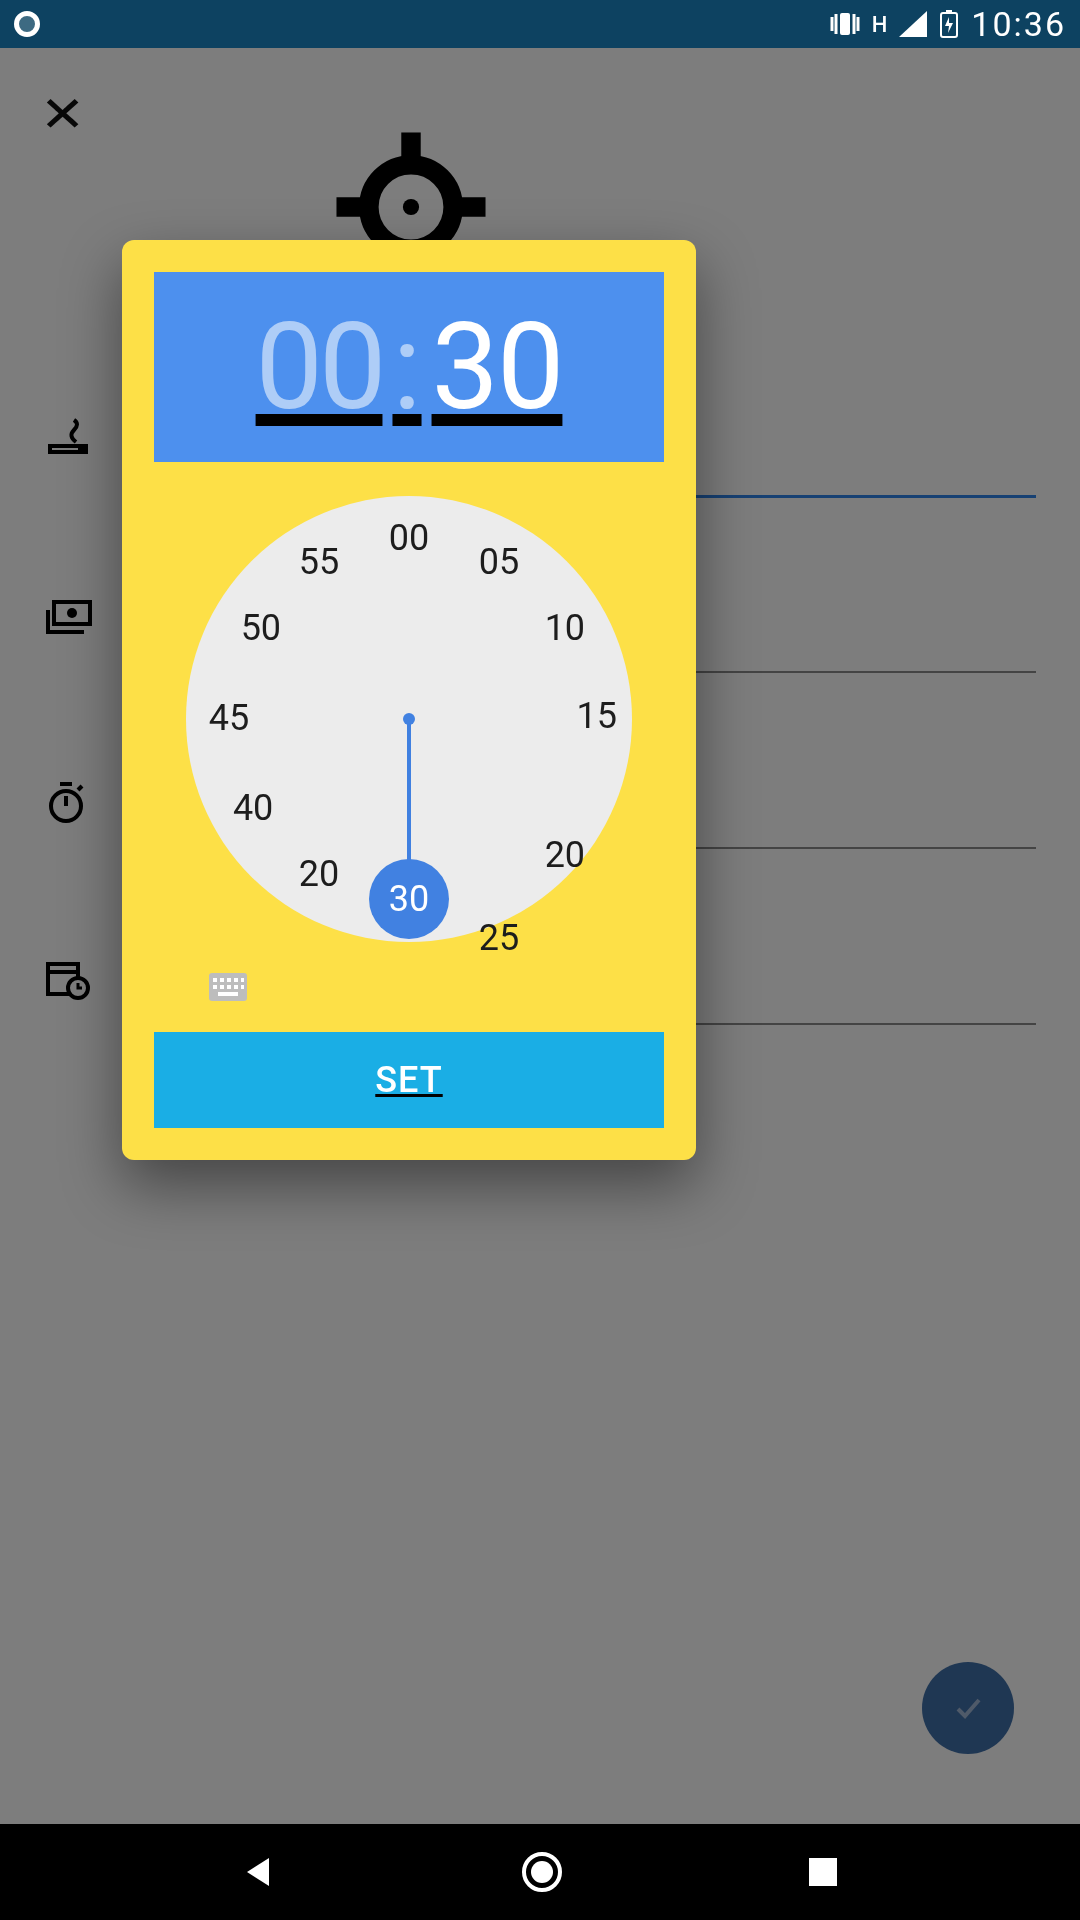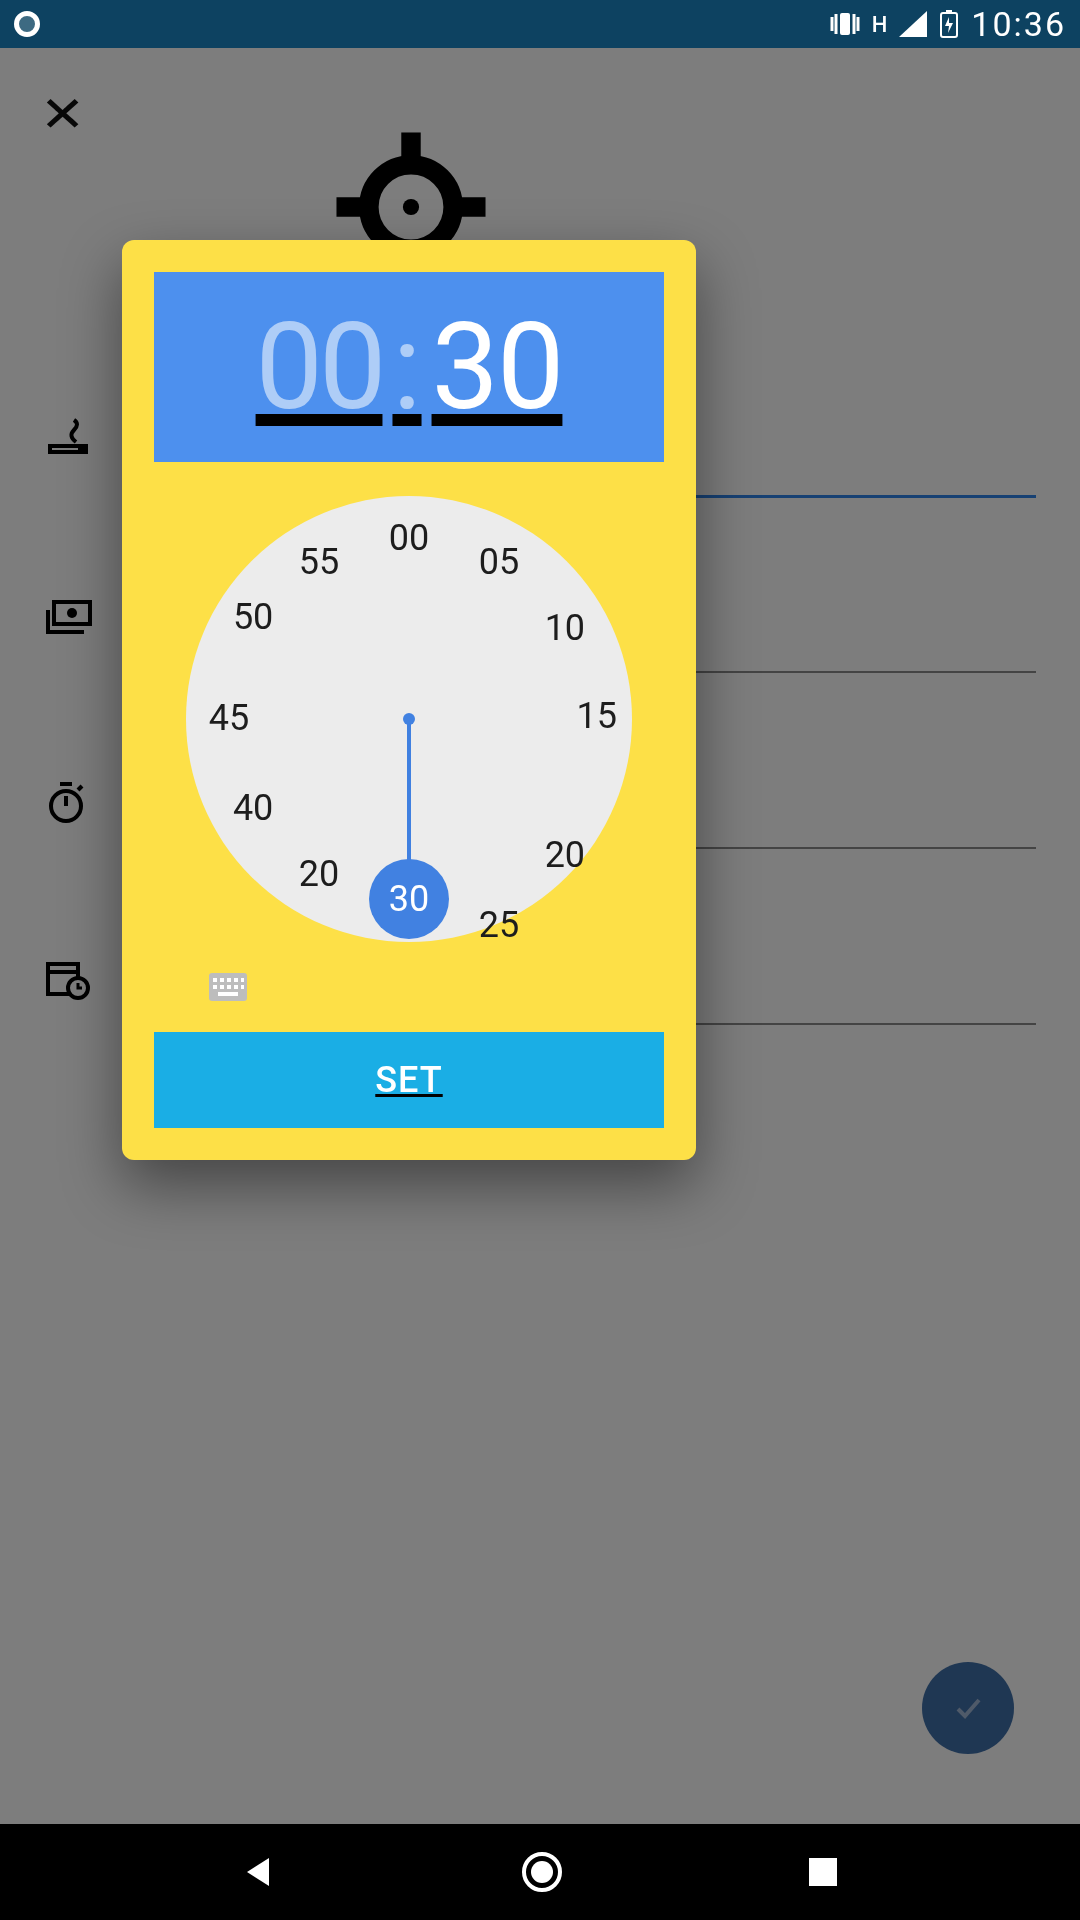--- a/index.html
+++ b/index.html
@@ -328,25 +328,25 @@
     <div class="clock-center"></div>
     <div class="clock-knob" id="clock-knob" style="left: 223px; top: 403px;">
       <span data-bind="dialog.selected_minute">30</span>
     </div>
 
   <span class="clock-label" data-bind="dialog.clock_face.0.label" style="left: 223px; top: 43px;">00</span>
       <span class="clock-label" data-bind="dialog.clock_face.1.label" style="left: 313px; top: 67.1154px; text-align: center;">05</span>
       <span class="clock-label" data-bind="dialog.clock_face.2.label" style="left: 378.885px; top: 133px;">10</span>
       <span class="clock-label" data-bind="dialog.clock_face.3.label" style="left: 403px; top: 221px; text-align: right;">15</span>
       <span class="clock-label" data-bind="dialog.clock_face.4.label" style="left: 378.885px; top: 313px; margin-top: 25px;">20</span>
-      <span class="clock-label" data-bind="dialog.clock_face.5.label" style="left: 313px; top: 384px; margin-top: 24px;">25</span>
+      <span class="clock-label" data-bind="dialog.clock_face.5.label" style="left: 313px; top: 397px; margin-top: 24px;">25</span>
       <span class="clock-label" data-bind="dialog.clock_face.7.label" style="left: 133px; top: 378.885px;">20</span>
       <span class="clock-label" data-bind="dialog.clock_face.8.label" style="left: 67.1154px; top: 313px;">40</span>
       <span class="clock-label" data-bind="dialog.clock_face.9.label" style="left: 43px; top: 223px;">45</span>
-      <span class="clock-label" data-bind="dialog.clock_face.10.label" style="left: 67.1154px; top: 122px;">50</span>
+      <span class="clock-label" data-bind="dialog.clock_face.10.label" style="left: 67.1154px; top: 133px; text-align: right;">50</span>
       <span class="clock-label" data-bind="dialog.clock_face.11.label" style="left: 133px; top: 67.1154px;">55</span>
     </div>
 
   <div class="keyboard-toggle">
     <svg width="40" height="30" viewBox="0 0 40 30">
       <rect x="1" y="1" width="38" height="28" rx="3" fill="#bdbdbd"></rect>
       <g fill="#fff">
           <rect x="5" y="6" width="4" height="4"></rect>
           <rect x="12" y="6" width="4" height="4"></rect>
           <rect x="19" y="6" width="4" height="4"></rect>

